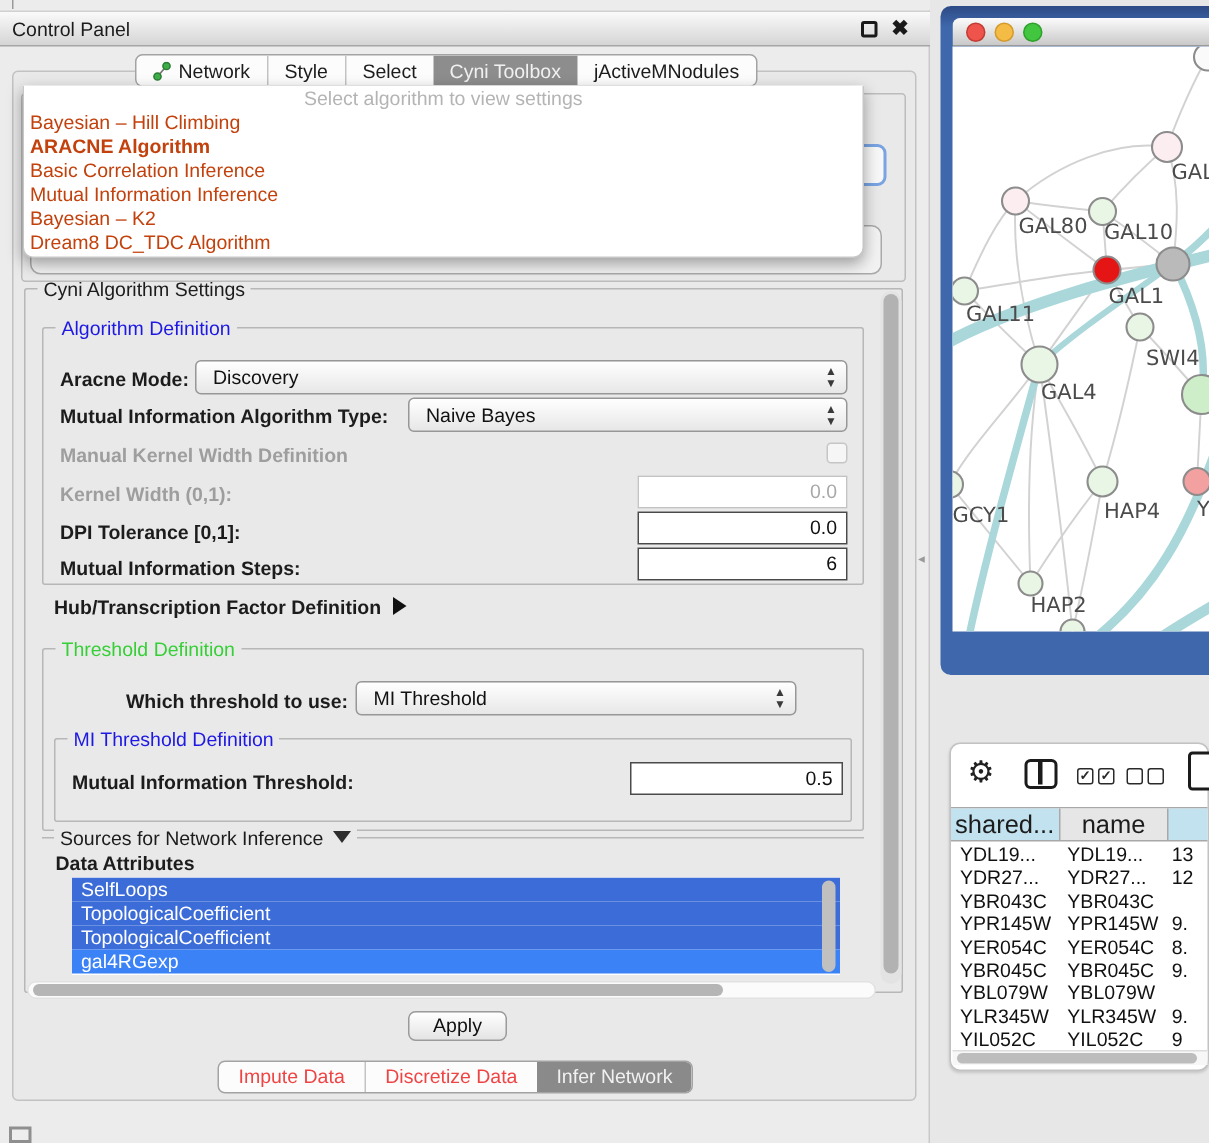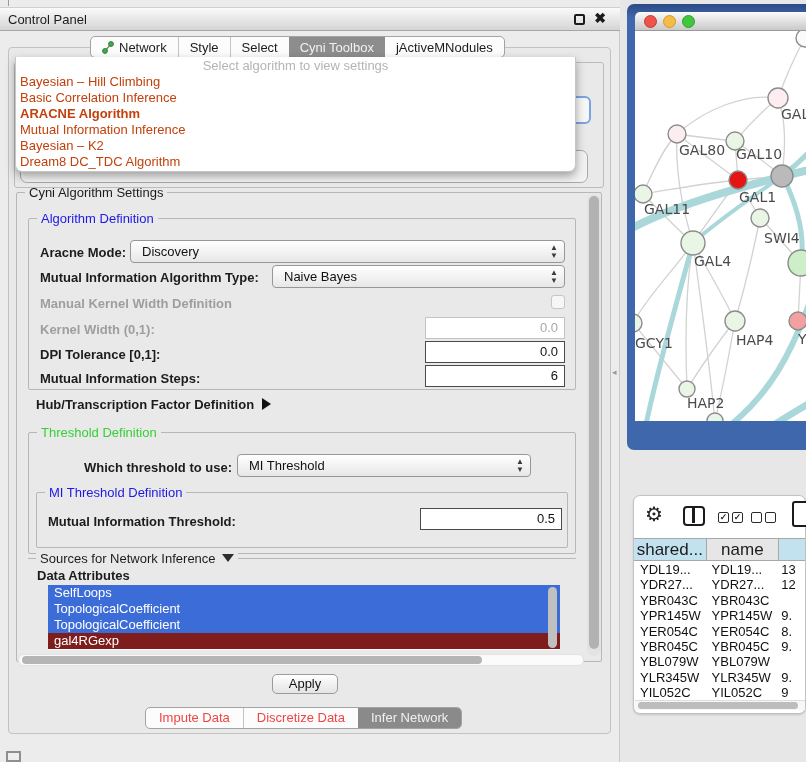--- a/index.html
+++ b/index.html
@@ -152,22 +152,22 @@
       </div>
 
     <div class="inference-box"></div>
     <div class="combo-fragment"></div>
     <div class="combo2-fragment"></div>
 
     <div class="algo-popup">
       <div class="popup-placeholder">Select algorithm to view settings</div>
       <div id="popup-list">
           <div class="popup-item">Bayesian – Hill Climbing</div>
+          <div class="popup-item bold">ARACNE Algorithm</div>
           <div class="popup-item">Basic Correlation Inference</div>
-          <div class="popup-item bold">ARACNE Algorithm</div>
           <div class="popup-item">Mutual Information Inference</div>
           <div class="popup-item">Bayesian – K2</div>
           <div class="popup-item">Dream8 DC_TDC Algorithm</div>
         </div>
     </div>
 
     <div class="tgroup" style="left:16px; top:192px; width:586px; height:470px;">
       <span class="tlabel lbl-black">Cyni Algorithm Settings</span>
     </div>
 
@@ -230,21 +230,21 @@
 
     <div style="position:absolute; left:28px; top:558px; width:548px; height:1px; border-top:1px solid #b7b7b7;"></div>
     <span style="position:absolute; left:36px; top:551px; background:#e9e9e9; padding:0 4px; font-size:13px; color:#1c1c1c;">
       <span>Sources for Network Inference</span><span class="arrow-down-sm"></span>
     </span>
     <span class="form-label" style="left:37px; top:568px;">Data Attributes</span>
     <div class="attr-list" id="attr-list">
         <div class="attr-item" style="background: rgb(60, 108, 216);">SelfLoops</div>
         <div class="attr-item" style="background: rgb(60, 108, 216);">TopologicalCoefficient</div>
         <div class="attr-item" style="background: rgb(60, 108, 216);">TopologicalCoefficient</div>
-        <div class="attr-item" style="background: #7f1d1d;">gal4RGexp</div>
+        <div class="attr-item" style="background: #3b82f6;">gal4RGexp</div>
       </div>
     <div class="list-vscroll"></div>
 
     <div class="hscroll-track">
       <div class="hscroll-thumb"></div>
     </div>
     <div class="vscroll-track">
       <div class="vscroll-thumb"></div>
     </div>
 

